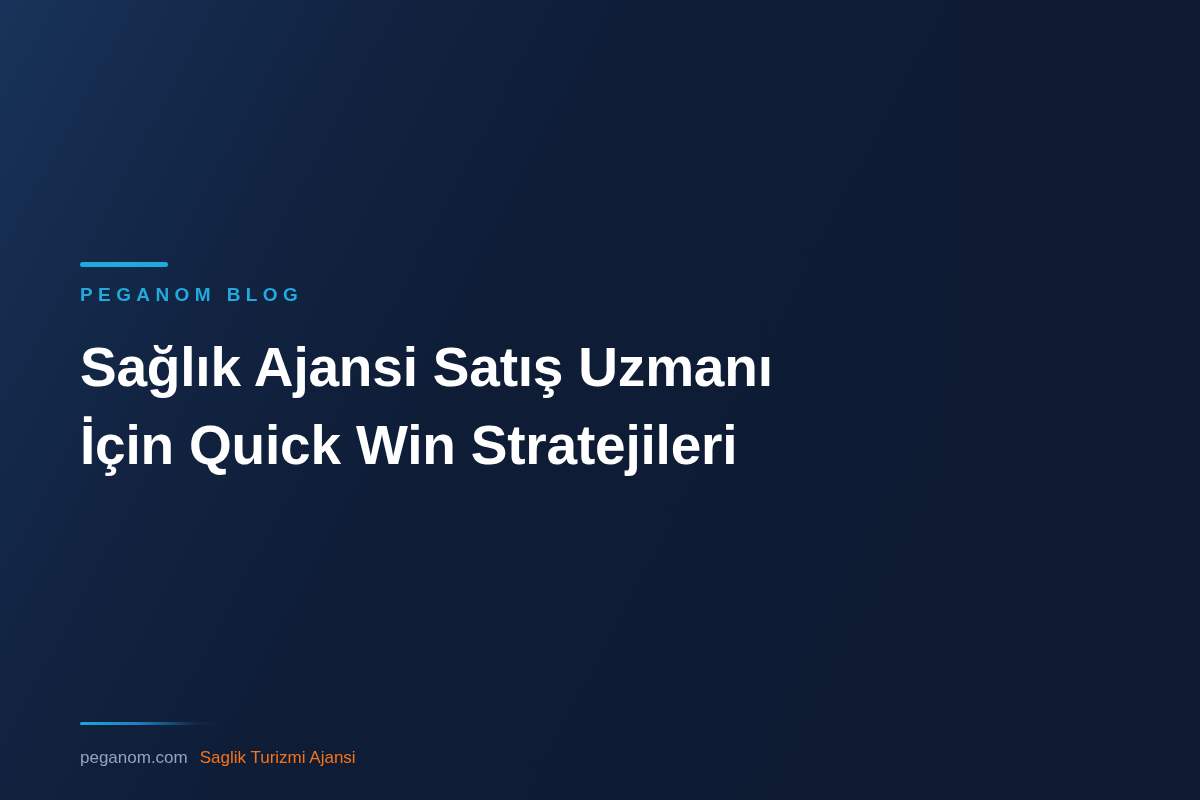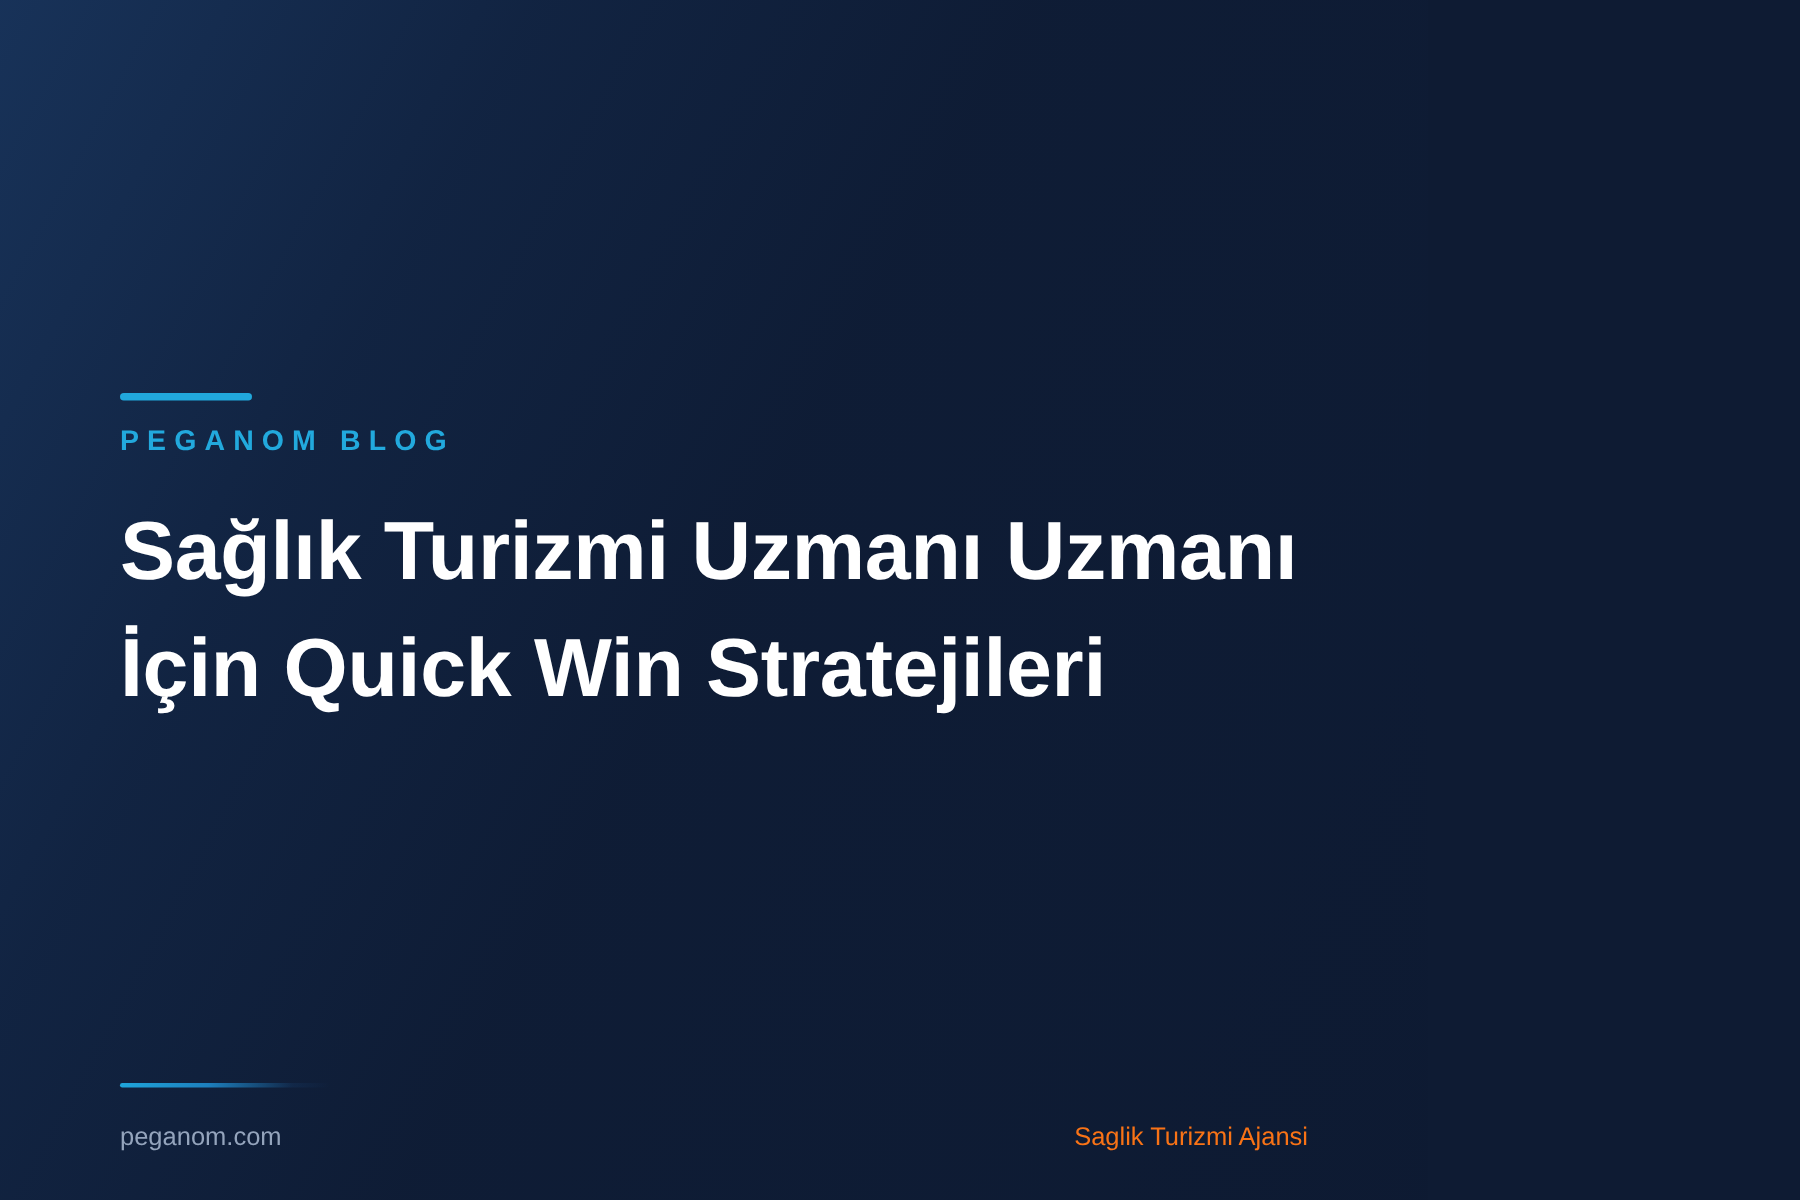--- a/index.html
+++ b/index.html
@@ -116,21 +116,21 @@
   .footer-rule {
     width: 140px;
     height: 3px;
     border-radius: 2px;
     background: linear-gradient(90deg, #1fa6db 0%, #1d7fbd 42%, rgba(26,80,140,0.18) 82%, rgba(26,70,130,0) 100%);
     margin-bottom: 24px;
   }
   .footer-row {
     display: flex;
     align-items: baseline;
-    justify-content: space-between;
+    justify-content: flex-start;
     gap: 12px;
   }
   .footer-left {
     color: #94a4bc;
     font-size: 17px;
     line-height: 1;
   }
   .footer-right {
     color: #f97316;
     font-size: 17px;
@@ -148,21 +148,21 @@
     <div class="ring-outer"></div>
     <div class="ring-inner"></div>
   </div>
 
   <div class="content">
 
     <div class="eyebrow-bar"></div>
 
     <div class="eyebrow-text">PEGANOM BLOG</div>
 
-    <h1 class="headline">Sağlık Turizmi Uzmanı Uzmanı
+    <h1 class="headline">Sağlık Ajansi Satış Uzmanı
 İçin Quick Win Stratejileri</h1>
 
   </div>
 
   <div class="footer">
     <div class="footer-rule"></div>
     <div class="footer-row">
       <span class="footer-left">peganom.com</span>
       <span class="footer-right">Saglik Turizmi Ajansi</span>
     </div>

